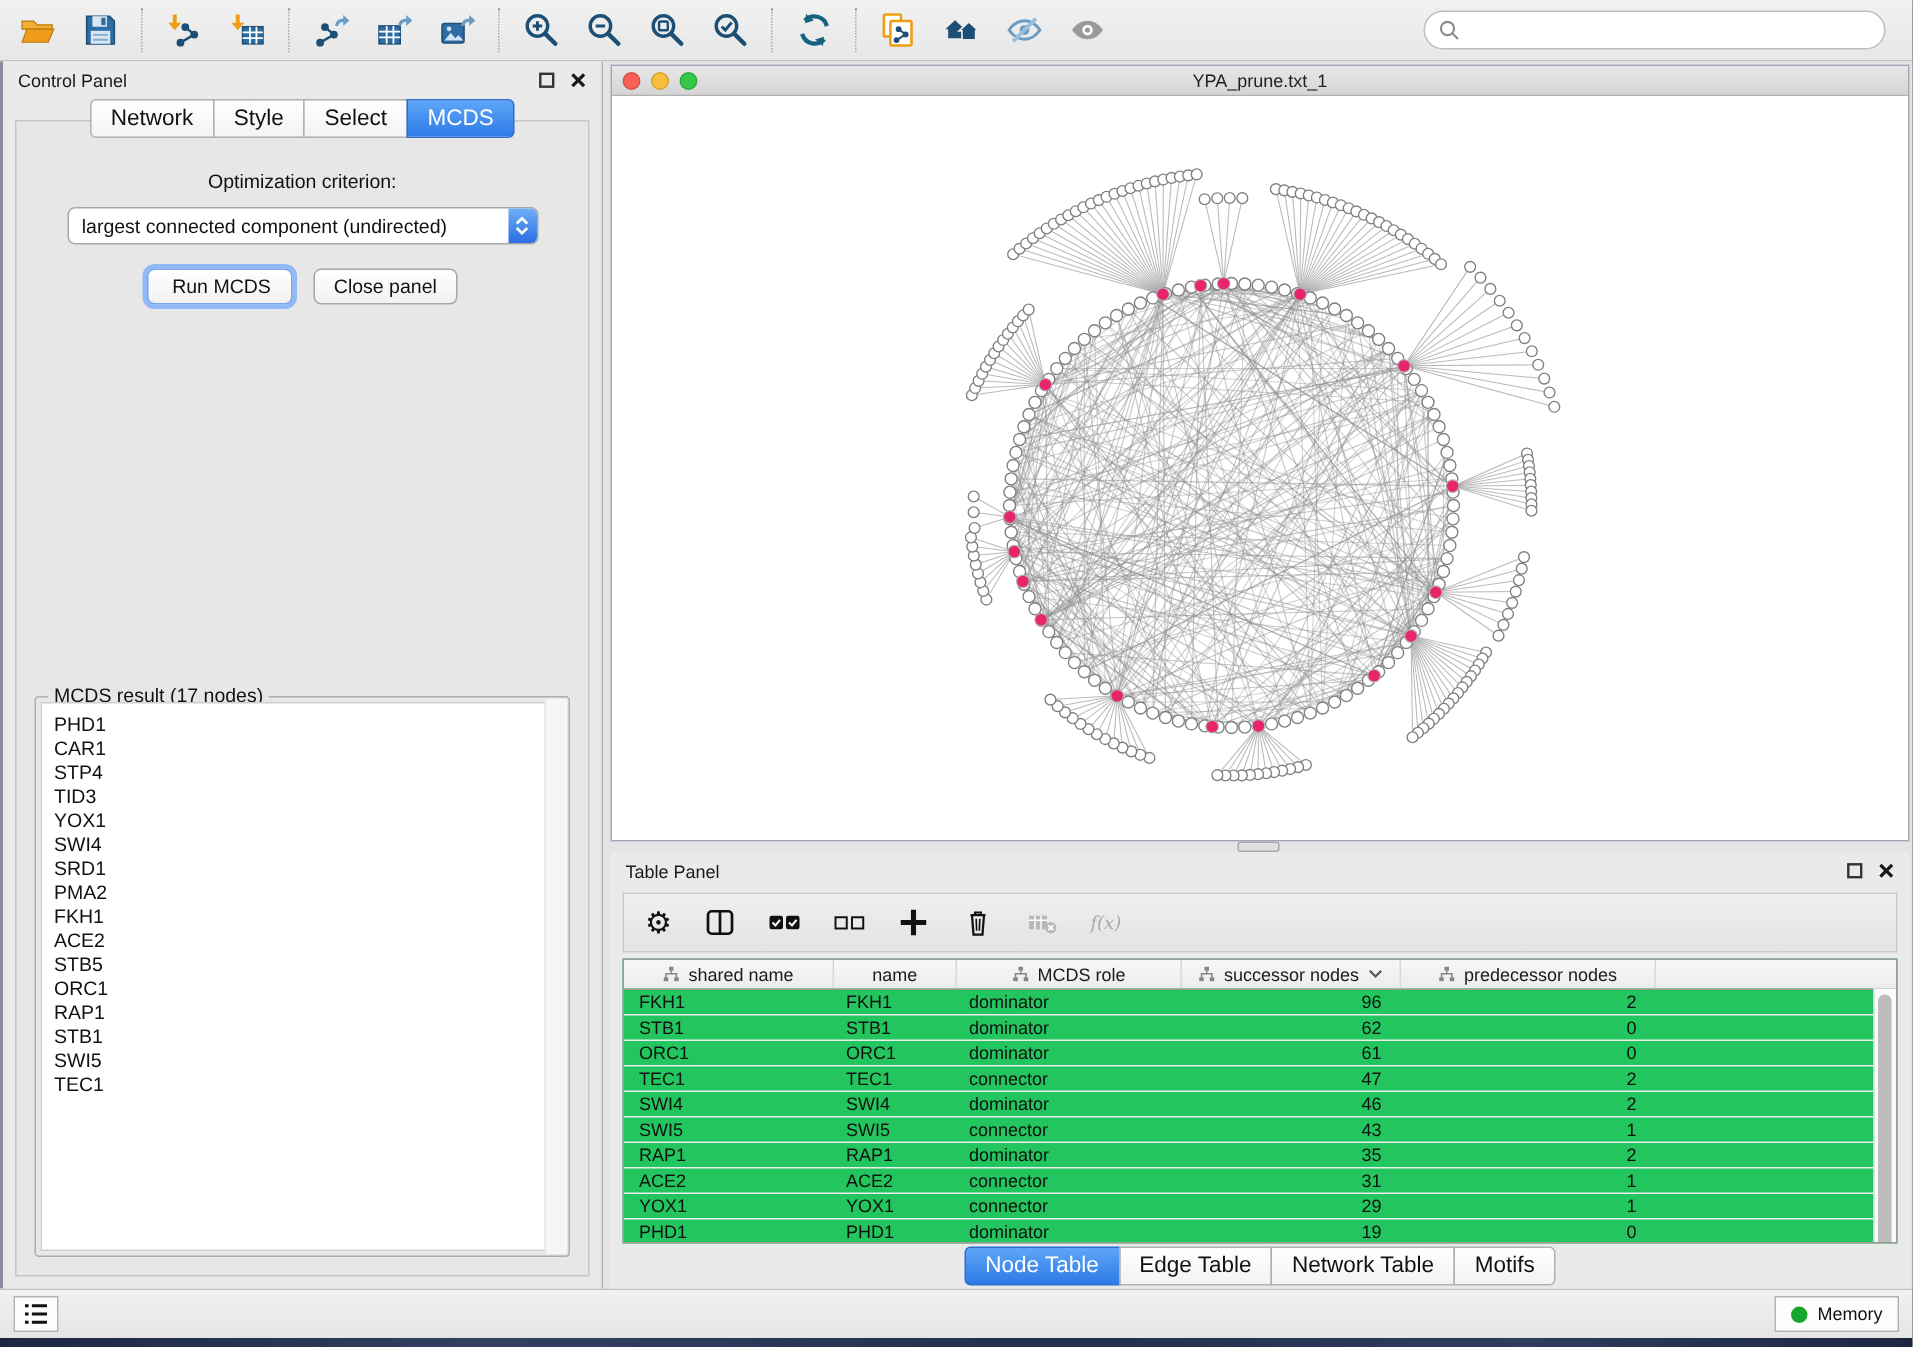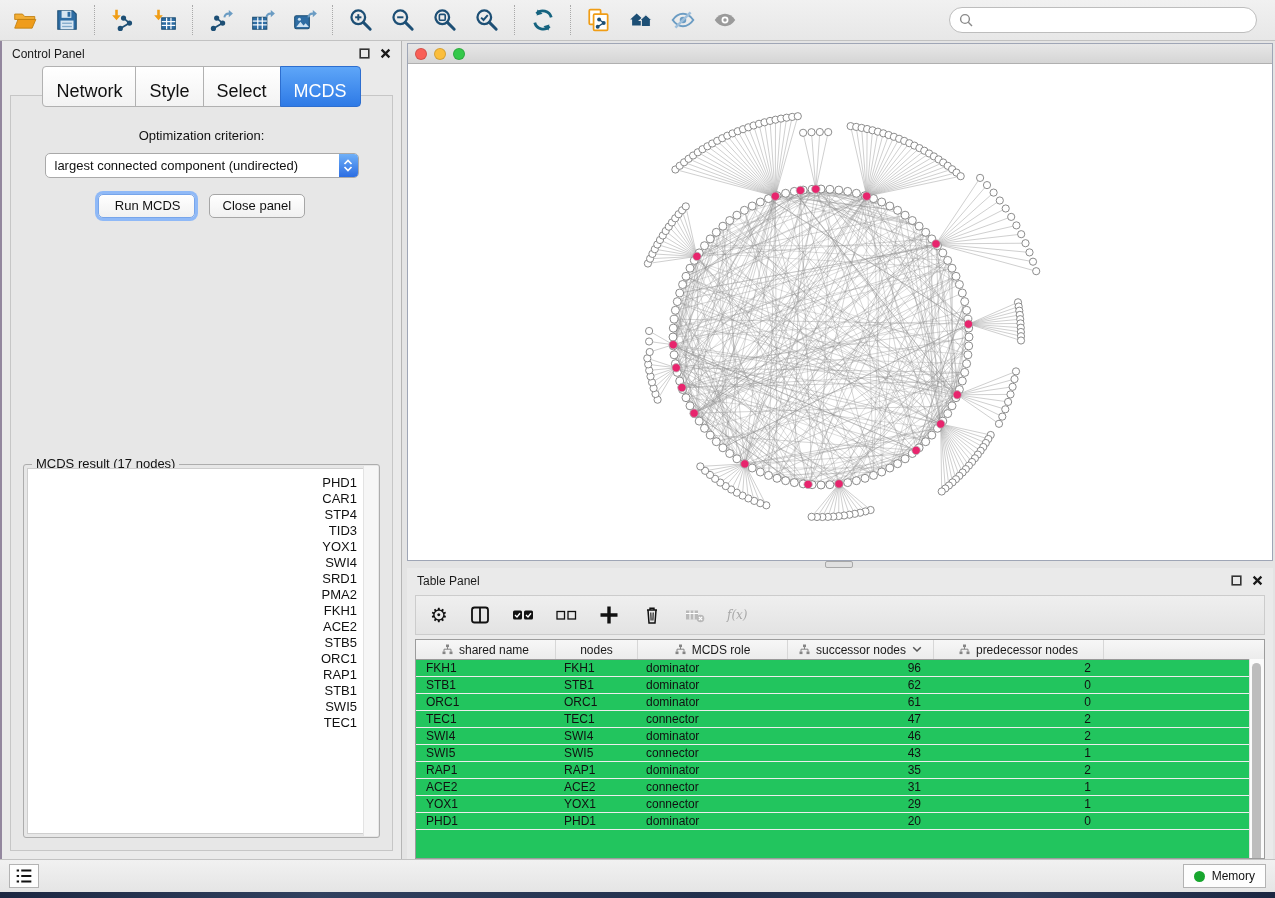--- a/index.html
+++ b/index.html
@@ -15,39 +15,39 @@
   .search-box{margin-left:auto;margin-right:14px;width:288px;height:24px;border:1px solid #bdbdbd;
               border-radius:13px;background:#fff;display:flex;align-items:center;padding:0 9px;gap:6px;}
   .search-box input{border:none;outline:none;flex:1;font:12px "Liberation Sans",sans-serif;background:transparent;}
   
   .main{display:flex;height:818px;background:#e4e4e4;border-left:2px solid #93879e;}
   .control-panel{width:399px;border-right:1px solid #b5b5b5;display:flex;flex-direction:column;background:#eaeaea;}
   .panel-header{height:25px;display:flex;align-items:center;padding:0 10px;font-size:12px;color:#1a1a1a;flex:none;}
   .win-icons{margin-left:auto;display:flex;gap:10px;align-items:center;}
   .win-icons svg{display:block;cursor:pointer;}
   .seg-row{display:flex;justify-content:center;position:relative;z-index:2;flex:none;}
-  .seg{font-size:18px;padding:14px 13px 4px;background:linear-gradient(#ffffff,#f3f3f3);
+  .seg{font-size:15px;padding:3px 13px 4px;background:linear-gradient(#ffffff,#f3f3f3);
        border:1px solid #b1b1b1;margin-left:-1px;color:#111;cursor:pointer;font-family:inherit;}
   .seg:first-child{border-radius:4px 0 0 4px;margin-left:0;}
   .seg:last-child{border-radius:0 4px 4px 0;}
   .seg.active{background:linear-gradient(#5ea6f8,#2e7ae6);color:#fff;border-color:#2d6ecf;}
   .cp-content{flex:1;margin:-12px 8px 8px;border:1px solid #c6c6c6;background:#e7e7e7;
               padding:24px 12px 12px;display:flex;flex-direction:column;z-index:1;}
   .criterion-label{text-align:center;font-size:13px;margin-top:8px;color:#111;}
   .popup{margin:10px auto 0;width:312px;height:23px;border:1px solid #a9a9a9;border-radius:5px;
          background:#fff;display:flex;align-items:center;cursor:pointer;}
   .popup-text{flex:1;font-size:13px;padding-left:9px;white-space:nowrap;color:#111;}
   .popup-step{width:19px;height:23px;border-radius:0 4px 4px 0;background:linear-gradient(#6fb0f8,#2c6de2);
               display:flex;flex-direction:column;align-items:center;justify-content:center;gap:1px;flex:none;}
   .btn-row{display:flex;justify-content:center;gap:14px;margin-top:16px;}
   .mac-btn{font-size:13px;padding:3px 13px 4px;background:linear-gradient(#ffffff,#f1f1f1);
            border:1px solid #a6a6a6;border-radius:5px;color:#111;cursor:pointer;font-family:inherit;}
   .mac-btn.focus{box-shadow:0 0 0 3px rgba(96,160,255,.65);border-color:#77a5ea;padding-left:16px;}
   .groupbox{margin-top:auto;position:relative;border:1px solid #adadad;border-radius:3px;padding:3px;
-            height:366px;display:flex;text-align:right;}
+            height:366px;display:flex;}
   .groupbox-title{position:absolute;top:-9px;left:8px;background:#e7e7e7;padding:0 4px;font-size:13px;color:#111;}
   .mcds-list{flex:1;background:#fff;border:1px solid #cecece;overflow:hidden;position:relative;
              padding:6px 18px 0 8px;font-size:13px;line-height:16px;color:#111;}
   .list-scroll{position:absolute;top:1px;right:1px;bottom:1px;width:14px;background:#f6f6f6;border-left:1px solid #e3e3e3;}
   .list-item{height:16px;}
   
   .right-col{flex:1;display:flex;flex-direction:column;min-width:0;background:#e4e4e4;}
   .network-frame{height:516px;margin:2px 2px 0 5px;border:1px solid #9fa6b6;display:flex;
                  flex-direction:column;background:#fff;flex:none;}
   .net-titlebar{height:19px;background:linear-gradient(#e7e7e7,#d5d5d5);border-bottom:1px solid #b0b0b0;
@@ -331,20 +331,21 @@
             </div>
           <div class="list-scroll"></div>
         </div>
       </div>
     </div>
 
     <div class="right-col">
 
       <div class="network-frame">
         <div class="net-titlebar">
+          <span class="net-title">YPA_prune.txt_1</span>
           <span class="lights" id="traffic-lights">
               <span class="light" style="background:#f95f57"></span>
               <span class="light" style="background:#fbbe3c"></span>
               <span class="light" style="background:#34c84a"></span>
             </span>
         </div>
         <div class="net-canvas">
           <svg id="net-svg" viewBox="0 0 864 494" preserveAspectRatio="xMidYMid meet">
               <line x1="561.0" y1="272.0" x2="278.0" y2="332.7" stroke="#8f8f8f" stroke-opacity="0.42" stroke-width="0.7"></line>
               <line x1="296.5" y1="180.7" x2="413.0" y2="124.0" stroke="#8f8f8f" stroke-opacity="0.42" stroke-width="0.7"></line>
@@ -1216,21 +1217,21 @@
                   <g fill="#858585">
                     <rect x="4" y="0.5" width="3" height="2.6"></rect>
                     <rect x="0.5" y="7.5" width="3" height="2.6"></rect>
                     <rect x="7.5" y="7.5" width="3" height="2.6"></rect>
                   </g>
                   <path d="M5.5 3.1v2.1M2 7.5V5.2h7v2.3" fill="none" stroke="#858585" stroke-width="1"></path>
                 </svg>
                 <span>shared name</span>
               </div>
               <div class="th" style="width:82px">
-                <span>nodes</span>
+                <span>name</span>
               </div>
               <div class="th" style="width:150px">
                 <svg width="11" height="11" viewBox="0 0 11 11">
                   <g fill="#858585">
                     <rect x="4" y="0.5" width="3" height="2.6"></rect>
                     <rect x="0.5" y="7.5" width="3" height="2.6"></rect>
                     <rect x="7.5" y="7.5" width="3" height="2.6"></rect>
                   </g>
                   <path d="M5.5 3.1v2.1M2 7.5V5.2h7v2.3" fill="none" stroke="#858585" stroke-width="1"></path>
                 </svg>
@@ -1324,28 +1325,34 @@
                 <div class="td a-left" style="width:140px">YOX1</div>
                 <div class="td a-left2" style="width:82px">YOX1</div>
                 <div class="td a-left2" style="width:150px">connector</div>
                 <div class="td a-right" style="width:146px">29</div>
                 <div class="td a-right" style="width:170px">1</div>
               </div>
               <div class="tr">
                 <div class="td a-left" style="width:140px">PHD1</div>
                 <div class="td a-left2" style="width:82px">PHD1</div>
                 <div class="td a-left2" style="width:150px">dominator</div>
-                <div class="td a-right" style="width:146px">20</div>
+                <div class="td a-right" style="width:146px">19</div>
                 <div class="td a-right" style="width:170px">0</div>
               </div>
             </div>
           <div class="tscroll">
             <div class="tthumb"></div>
           </div>
         </div>
+        <div class="tp-tabs seg-row" id="tp-tabs">
+            <button class="seg active">Node Table</button>
+            <button class="seg">Edge Table</button>
+            <button class="seg">Network Table</button>
+            <button class="seg">Motifs</button>
+          </div>
       </div>
 
     </div>
   </div>
 
   <div class="status-bar">
     <button class="sb-btn">
       <svg width="22" height="22" viewBox="0 0 24 24">
         <g stroke="#111" stroke-width="2.2">
             <line x1="9" y1="6" x2="20" y2="6"></line>

